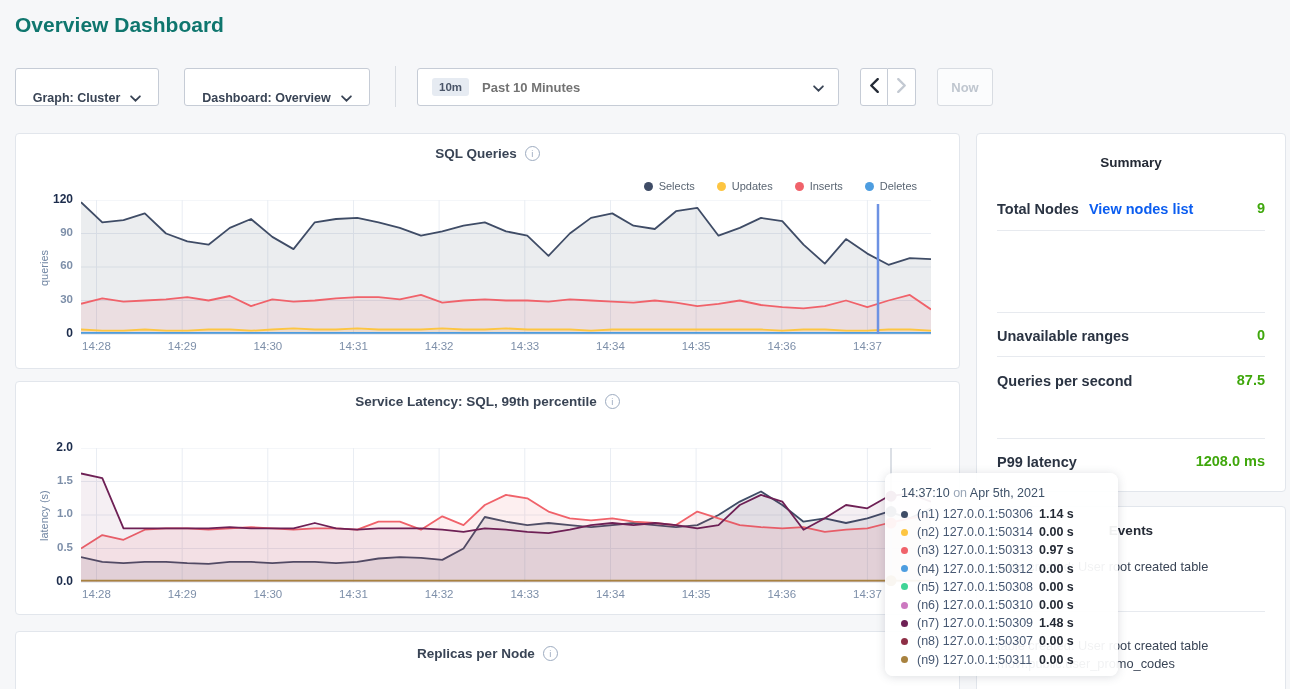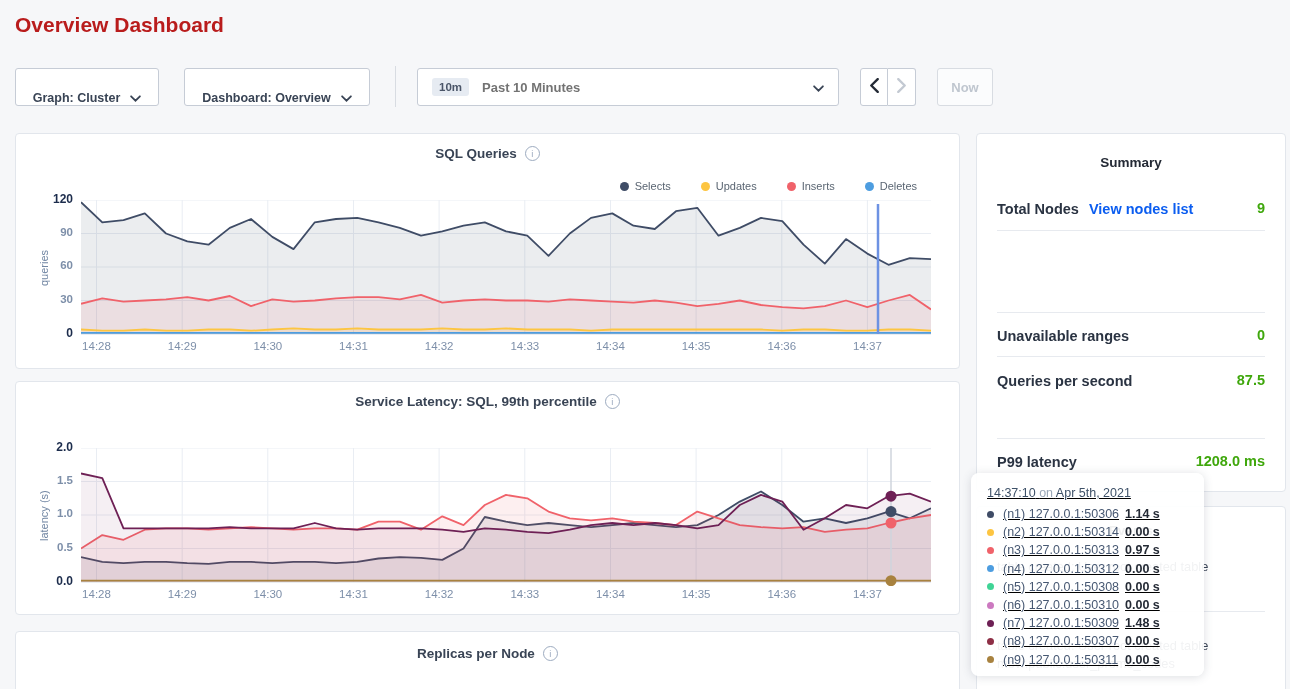--- a/index.html
+++ b/index.html
@@ -1,19 +1,19 @@
 <!DOCTYPE html>
 <html><head>
 <meta charset="utf-8">
 <style>
   * { margin:0; padding:0; box-sizing:border-box; }
   body { font-family:"Liberation Sans", sans-serif; }
   .app { position:relative; width:1290px; height:689px; background:#f6f7f9; overflow:hidden; }
 
-  h1.page-title { position:absolute; left:15px; top:13px; font-size:21px; font-weight:600; color:#b91c1c; }
+  h1.page-title { position:absolute; left:15px; top:13px; font-size:21px; font-weight:600; color:#0f766e; }
 
   
   .dd { position:absolute; top:68px; height:38px; background:#fff; border:1px solid #c6ccd6; border-radius:3px;
         display:flex; align-items:flex-end; justify-content:center; gap:10px; font-size:12.5px; font-weight:700; color:#394455; cursor:pointer; }
   .dd-graph { left:15px; width:144px; }
   .dd-dash  { left:184px; width:186px; }
   .vdiv { position:absolute; left:395px; top:66px; width:1px; height:41px; background:#d8dce2; }
   .time-selector { position:absolute; left:417px; top:68px; width:422px; height:38px; background:#fff; border:1px solid #c6ccd6;
         border-radius:3px; display:flex; align-items:center; padding:2px 14px; gap:13px; cursor:pointer; }
   .time-badge { background:#e6ebf2; border-radius:3px; font-size:11.5px; font-weight:700; color:#4a5568; padding:3px 7px; }
@@ -32,21 +32,21 @@
   .p2 { left:15px; top:381px; width:945px; height:234px; }
   .p3 { left:15px; top:631px; width:945px; height:70px; }
   .summary { left:976px; top:133px; width:310px; height:359px; }
   .events  { left:976px; top:506px; width:310px; height:195px; }
 
   .chart-title { position:absolute; top:12px; left:0; right:0; display:flex; justify-content:center; align-items:center; gap:8px;
         font-size:13.5px; font-weight:700; color:#394455; }
   .p3 .chart-title { top:14px; }
   .info-icon { width:15px; height:15px; border:1px solid #9dabc0; border-radius:50%; color:#9dabc0; font-size:9.5px;
         display:inline-flex; align-items:center; justify-content:center; font-weight:400; cursor:pointer; }
-  .legend { position:absolute; top:46px; right:42px; display:flex; gap:30px; align-items:flex-end; }
+  .legend { position:absolute; top:46px; right:42px; display:flex; gap:22px; align-items:flex-end; }
   .legend-item { display:flex; align-items:center; gap:6px; font-size:11px; color:#5a6572; cursor:pointer; }
   .legend-dot { width:9px; height:9px; border-radius:50%; }
   .axis-ylabel { position:absolute; left:22px; top:66px; height:135px; writing-mode:vertical-rl; transform:rotate(180deg);
         display:flex; align-items:center; justify-content:center; font-size:11px; color:#7186a3; }
   .yticks { position:absolute; left:0; top:66px; width:57px; height:135px; }
   .ytick { position:absolute; right:0; width:57px; text-align:right; font-size:11.5px; color:#7d8fa9; font-weight:600; }
   .ytick.major { color:#1c2c4c; font-weight:800; font-size:12px; }
   .plot { position:absolute; left:65px; top:66px; width:852px; height:140px; }
   .xticks { position:absolute; left:65px; top:206px; width:870px; height:16px; }
   .xtick { position:absolute; width:48px; text-align:center; font-size:11.5px; color:#7d8fa9; }
@@ -59,22 +59,22 @@
   .srow .val { position:absolute; right:0; top:0; font-size:14.5px; font-weight:800; }
   .srow .sub { margin-top:9px; font-size:12.5px; color:#5f6a76; line-height:1.52; width:272px; }
   .sdiv { position:absolute; left:20px; right:20px; height:1px; background:#e7eaef; }
 
   
   .events-title { position:absolute; top:16px; left:0; right:0; text-align:center; font-size:13.5px; font-weight:700; color:#242a35; }
   .ev-line { position:absolute; left:20px; font-size:12.8px; color:#394455; white-space:nowrap; }
   .ev-div { position:absolute; left:20px; right:20px; top:104px; height:1px; background:#e7eaef; }
 
   
-  .tooltip { position:absolute; left:971px; top:473px; width:233px; height:203px; background:rgba(255,255,255,0.93);
-        border-radius:8px; box-shadow:0 1px 10px rgba(60,70,90,0.18); z-index:10; padding:13px 16px 0;text-decoration:underline; }
+  .tooltip { position:absolute; left:885px; top:473px; width:233px; height:203px; background:rgba(255,255,255,0.93);
+        border-radius:8px; box-shadow:0 1px 10px rgba(60,70,90,0.18); z-index:10; padding:13px 16px 0; }
   .tt-header { font-size:12.5px; color:#3e5168; margin-bottom:5px; }
   .tt-conj { color:#9aa7b8; }
   .tt-row { display:flex; align-items:center; height:18.2px; font-size:12.5px; color:#475872; }
   .tt-dot { width:7px; height:7px; border-radius:50%; margin-right:9px; flex:none; }
   .tt-addr { width:122px; }
   .tt-val { font-weight:800; color:#242a35; }
 </style>
 </head>
 <body>
 

